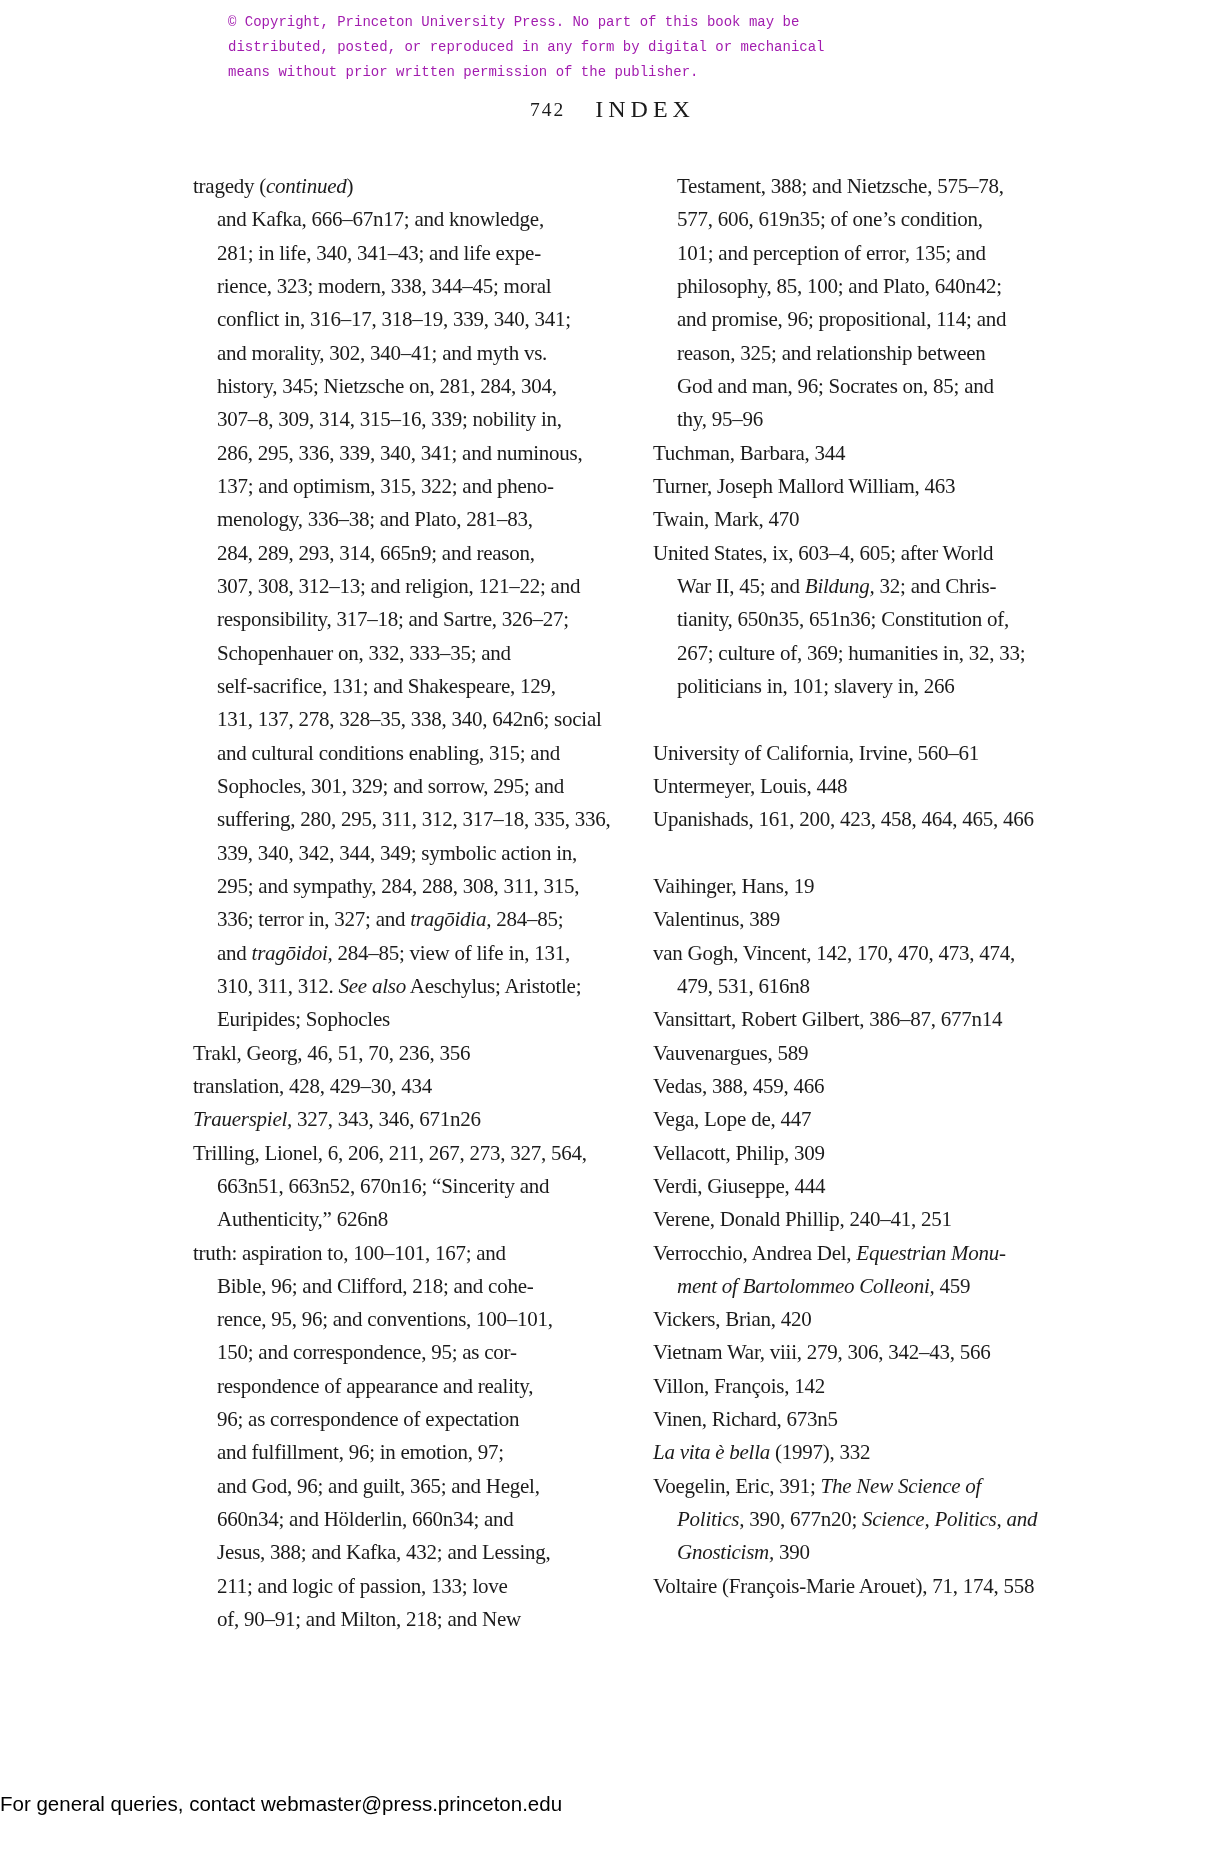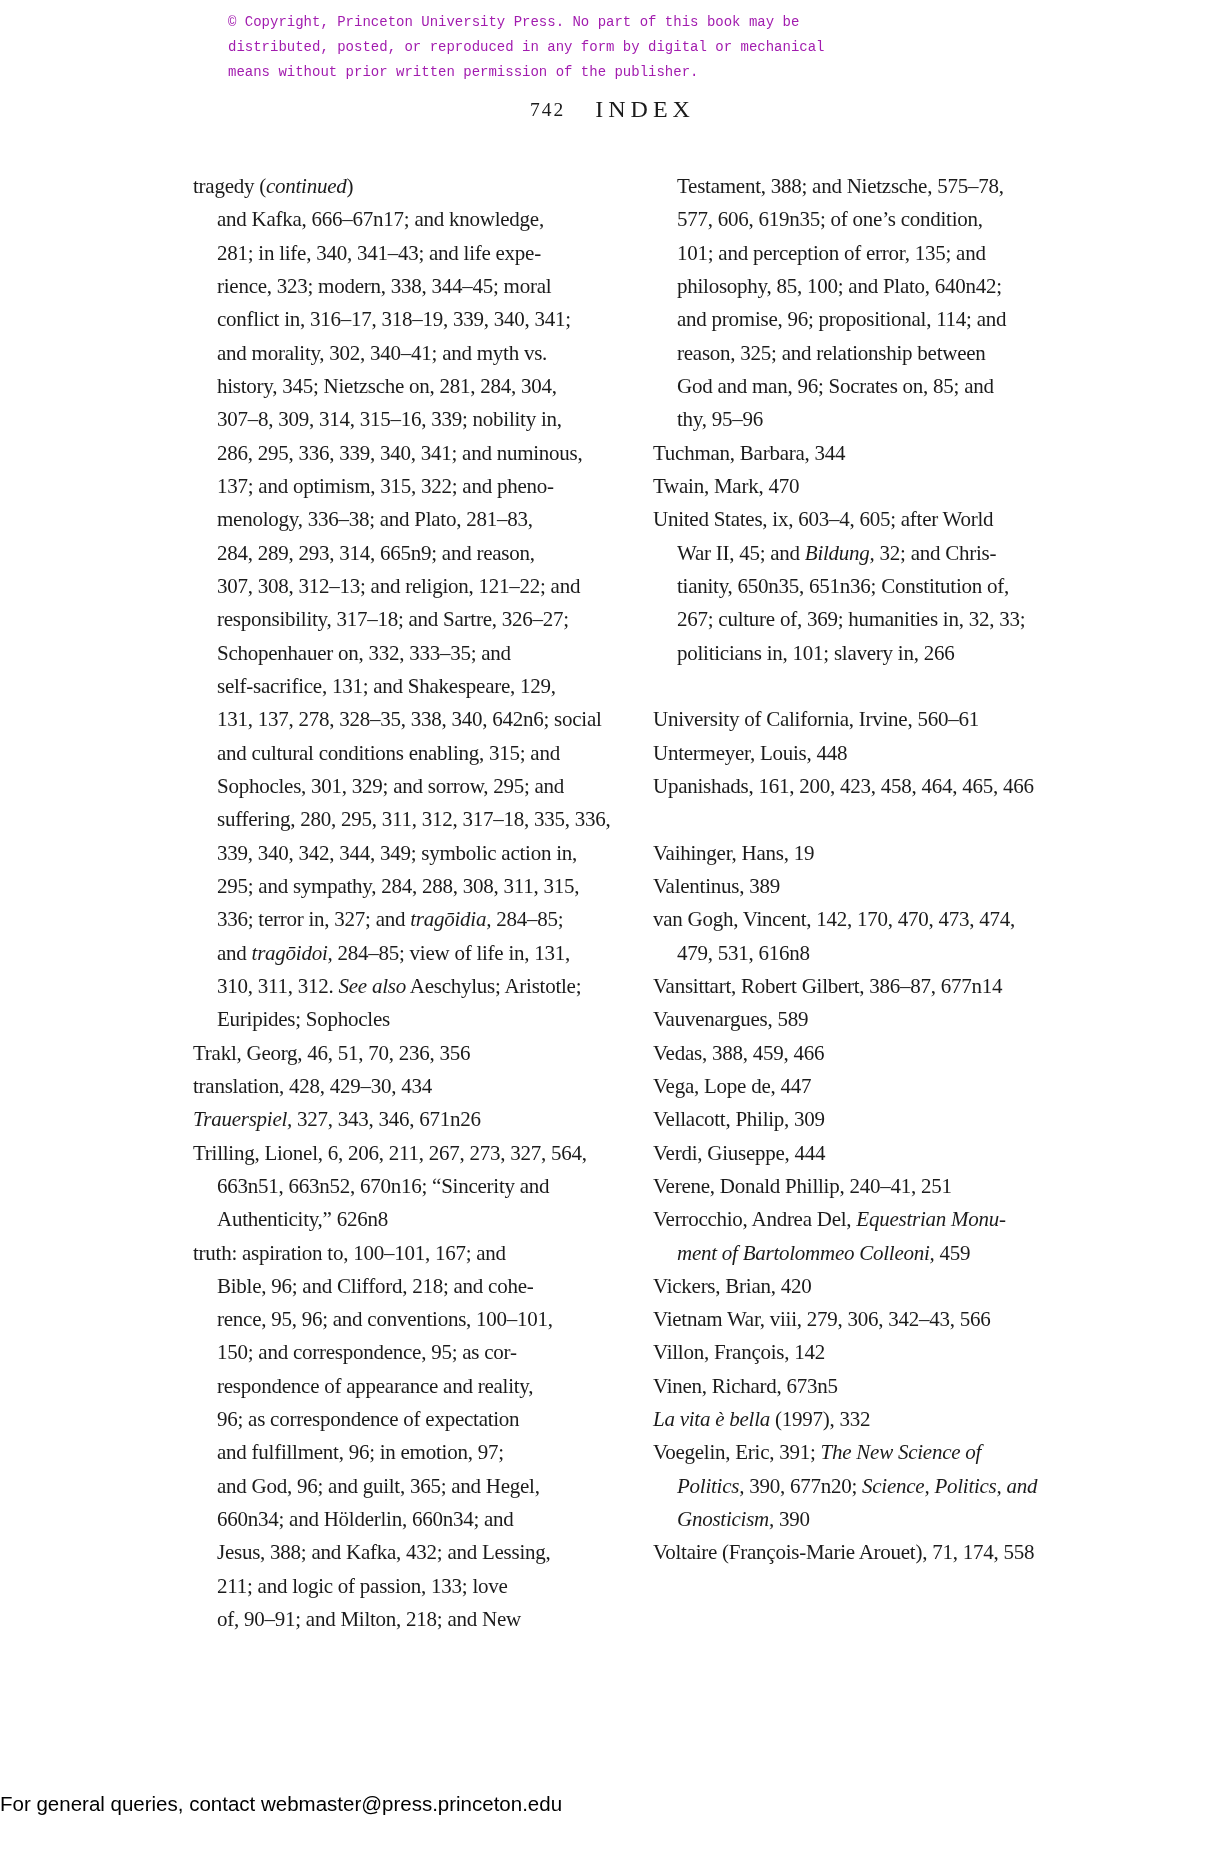--- a/index.html
+++ b/index.html
@@ -104,20 +104,21 @@
   <div class="column col-right">
       <div class="line ind">Testament, 388; and Nietzsche, 575–78,</div>
       <div class="line ind">577, 606, 619n35; of one’s condition,</div>
       <div class="line ind">101; and perception of error, 135; and</div>
       <div class="line ind">philosophy, 85, 100; and Plato, 640n42;</div>
       <div class="line ind">and promise, 96; propositional, 114; and</div>
       <div class="line ind">reason, 325; and relationship between</div>
       <div class="line ind">God and man, 96; Socrates on, 85; and</div>
       <div class="line ind">thy, 95–96</div>
       <div class="line">Tuchman, Barbara, 344</div>
+      <div class="line">Turner, Joseph Mallord William, 463</div>
       <div class="line">Twain, Mark, 470</div>
       <div class="line">United States, ix, 603–4, 605; after World</div>
       <div class="line ind">War II, 45; and <i>Bildung,</i> 32; and Chris-</div>
       <div class="line ind">tianity, 650n35, 651n36; Constitution of,</div>
       <div class="line ind">267; culture of, 369; humanities in, 32, 33;</div>
       <div class="line ind">politicians in, 101; slavery in, 266</div>
       <div class="line">&nbsp;</div>
       <div class="line">University of California, Irvine, 560–61</div>
       <div class="line">Untermeyer, Louis, 448</div>
       <div class="line">Upanishads, 161, 200, 423, 458, 464, 465, 466</div>

